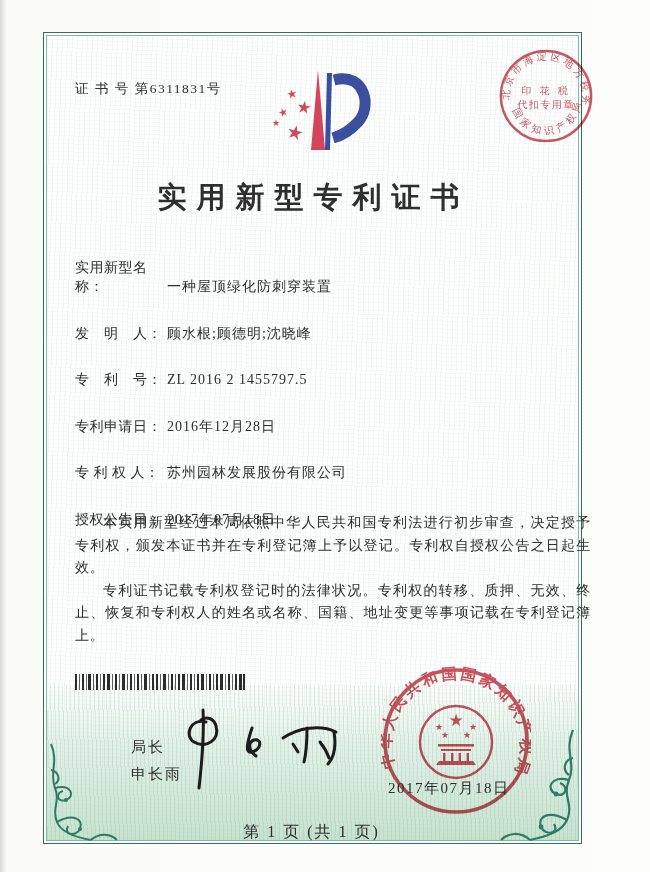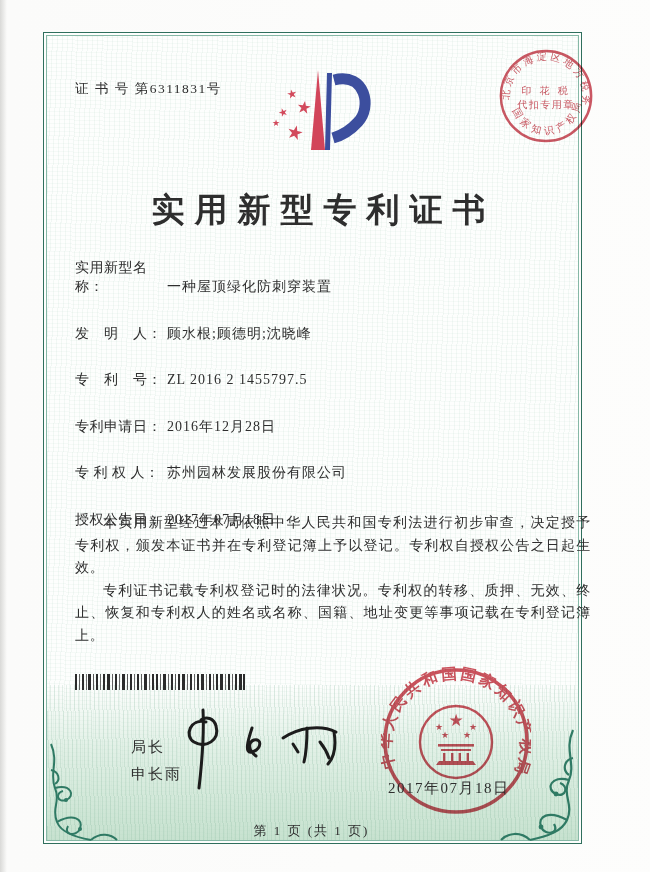--- a/index.html
+++ b/index.html
@@ -29,40 +29,40 @@
     position:absolute;left:3px;right:3px;bottom:3px;height:155px;pointer-events:none;
     background:
       repeating-linear-gradient(88deg, rgba(105,165,135,.16) 0 1px, transparent 1px 4px),
       linear-gradient(180deg, rgba(200,229,209,0) 0%, rgba(193,224,203,.45) 40%, rgba(176,214,188,.7) 100%);
   }
   
   .cert-no{position:absolute;left:75px;top:80px;font-size:13.5px;letter-spacing:1.5px;}
   .logo{position:absolute;left:266px;top:58px;}
   .title{
     position:absolute;left:43px;top:176px;width:537px;text-align:center;
-    font-size:33px;font-weight:bold;letter-spacing:10px;margin:12px;
+    font-size:29px;font-weight:bold;letter-spacing:10px;margin:2px;
   }
   
   .tax-seal{position:absolute;left:498px;top:48px;mix-blend-mode:multiply;opacity:.88;z-index:5;}
   .office-seal{position:absolute;left:381px;top:666px;mix-blend-mode:multiply;opacity:.9;z-index:5;}
   .seal-date{position:absolute;left:388px;top:779px;font-size:15px;letter-spacing:1.5px;z-index:6;}
   
   .fields{position:absolute;left:75px;top:258px;width:480px;display:flex;flex-direction:column;gap:27.5px;font-size:14px;}
   .frow{display:flex;line-height:19px;align-items:flex-end;}
   .flabel{flex:0 0 92px;letter-spacing:.5px;}
   .fvalue{letter-spacing:1px;}
   
   .body-text{position:absolute;left:75px;top:512px;width:516px;font-size:14px;line-height:22.5px;letter-spacing:.8px;text-align:justify;}
   .body-text p{margin:0;text-indent:2em;}
   
   .barcode{position:absolute;left:75px;top:674px;z-index:4;}
   .signoff{position:absolute;left:88px;top:733px;font-family:"Liberation Sans","DejaVu Sans",sans-serif;font-size:15px;z-index:4;}
   .signoff div{line-height:27px;letter-spacing:2px;margin-left:43px;}
   .signature{position:absolute;left:168px;top:700px;z-index:4;}
-  .footer{position:absolute;left:43px;top:822px;width:537px;text-align:center;font-size:13px;letter-spacing:2px;z-index:4;}
+  .footer{position:absolute;left:43px;top:822px;width:537px;text-align:center;font-size:16px;letter-spacing:2px;z-index:4;}
   .flourish-bl{position:absolute;left:45px;top:742px;z-index:3;}
   .flourish-br{position:absolute;left:494px;top:728px;transform:scaleX(-1);z-index:3;}
 </style>
 </head>
 <body>
 
 <div class="page">
   <div class="frame">
     <div class="pattern-all"></div>
     <div class="pattern-bottom"></div>

